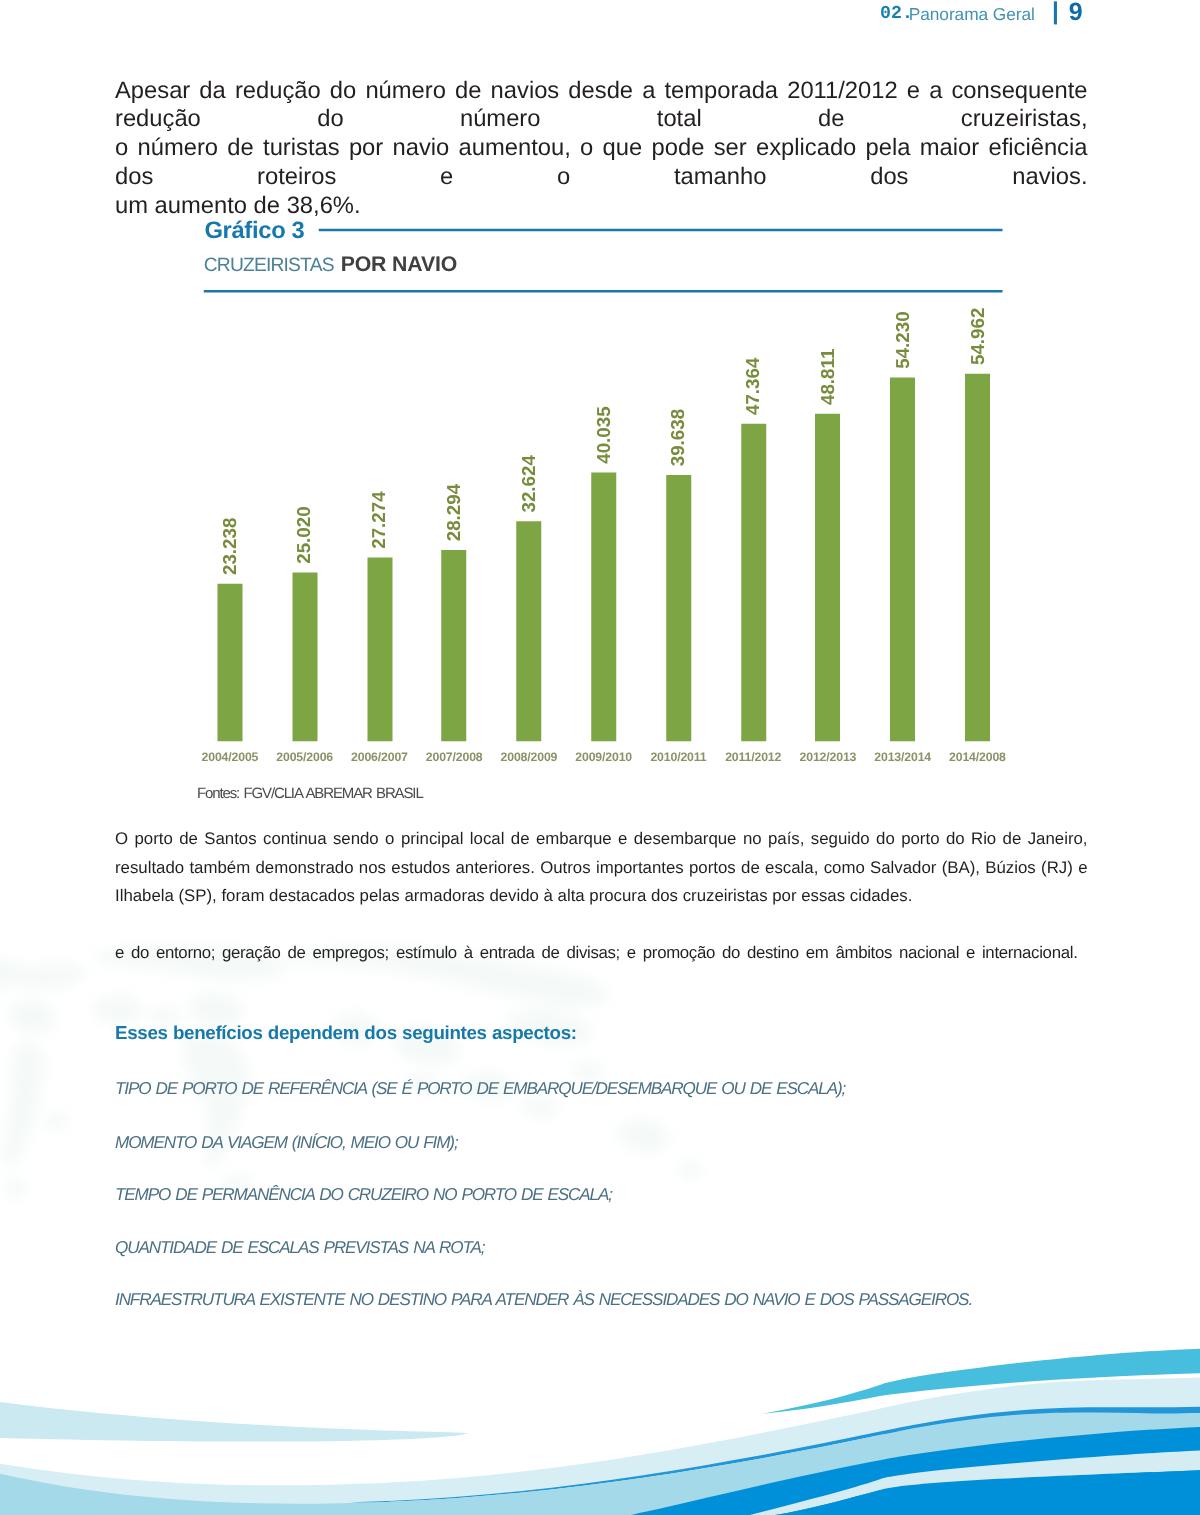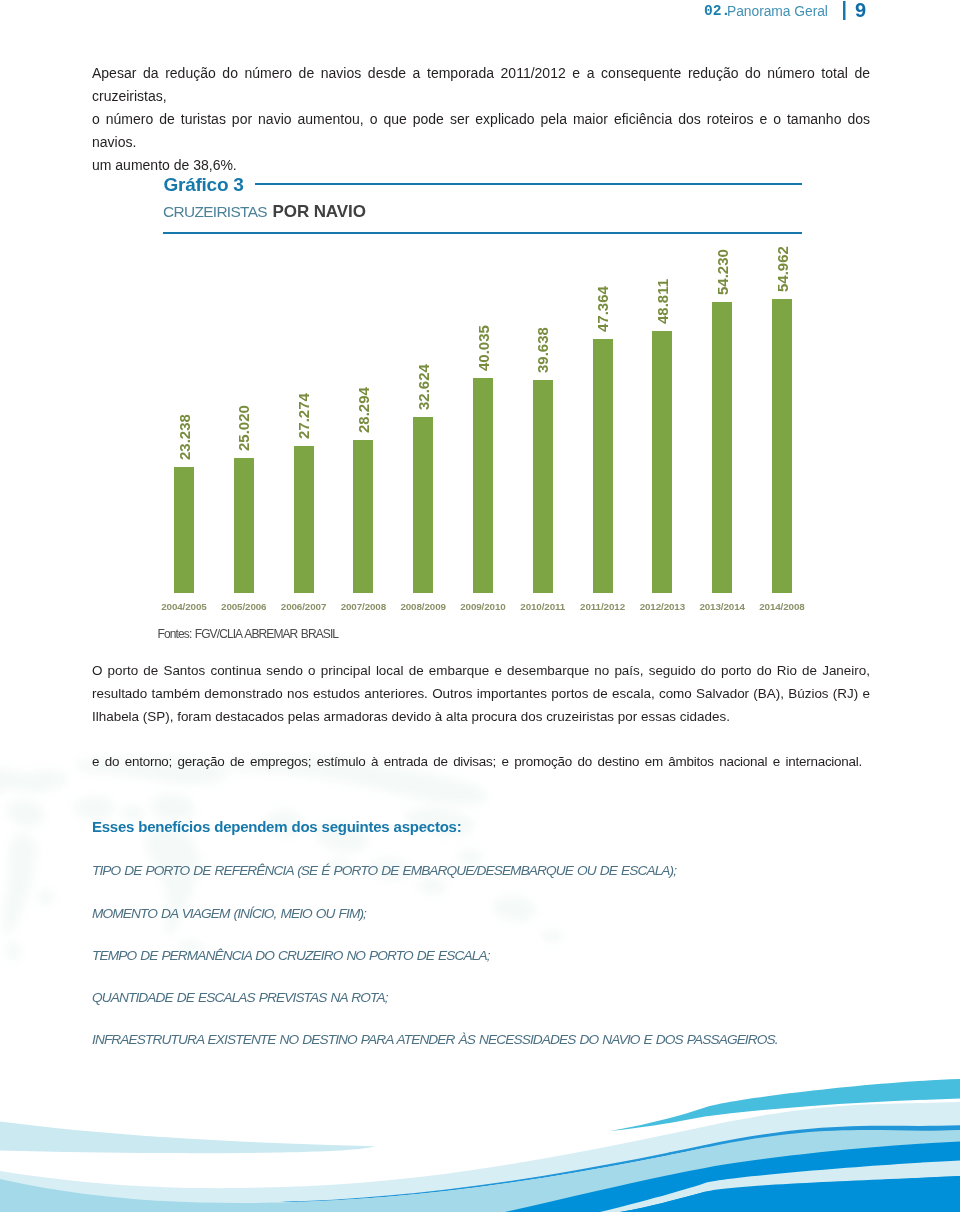--- a/index.html
+++ b/index.html
@@ -9,21 +9,21 @@
 
   
   .hdr{position:absolute;left:0;top:0;width:960px;height:30px;}
   .hdr-num{position:absolute;left:704px;top:3.4px;font-family:Liberation Mono, monospace;
            font-weight:bold;font-size:14.6px;color:#1b7fae;}
   .hdr-title{position:absolute;left:727px;top:2.6px;font-size:13.85px;color:#4392b5;letter-spacing:-0.05px;}
   .hdr-sep{position:absolute;left:841.5px;top:-1.6px;font-size:19.5px;font-weight:bold;color:#1779ab;}
   .hdr-page{position:absolute;left:855px;top:-1.4px;font-size:20px;font-weight:bold;color:#0e6da8;}
 
   
-  .intro{position:absolute;left:92px;top:62px;width:778px;font-size:14px;color:#231f20;}
+  .intro{position:absolute;left:92px;top:62px;width:778px;font-size:19px;color:#231f20;}
   .tline{line-height:22.9px;white-space:nowrap;}
   .just{text-align:justify;text-align-last:justify;white-space:normal;}
 
   
   .gtitle{position:absolute;left:163.5px;top:174px;font-size:19px;font-weight:bold;color:#1779ab;letter-spacing:-0.25px;}
   .gline1{position:absolute;left:255px;top:183px;width:547px;height:2px;background:#1779ab;}
   .gsub{position:absolute;left:163px;top:201.8px;font-size:15.4px;color:#4c8198;letter-spacing:-0.65px;}
   .gsub b{color:#404040;font-weight:bold;font-size:17px;letter-spacing:-0.1px;}
   .gline2{position:absolute;left:163px;top:232px;width:639px;height:2px;background:#1779ab;}
 

